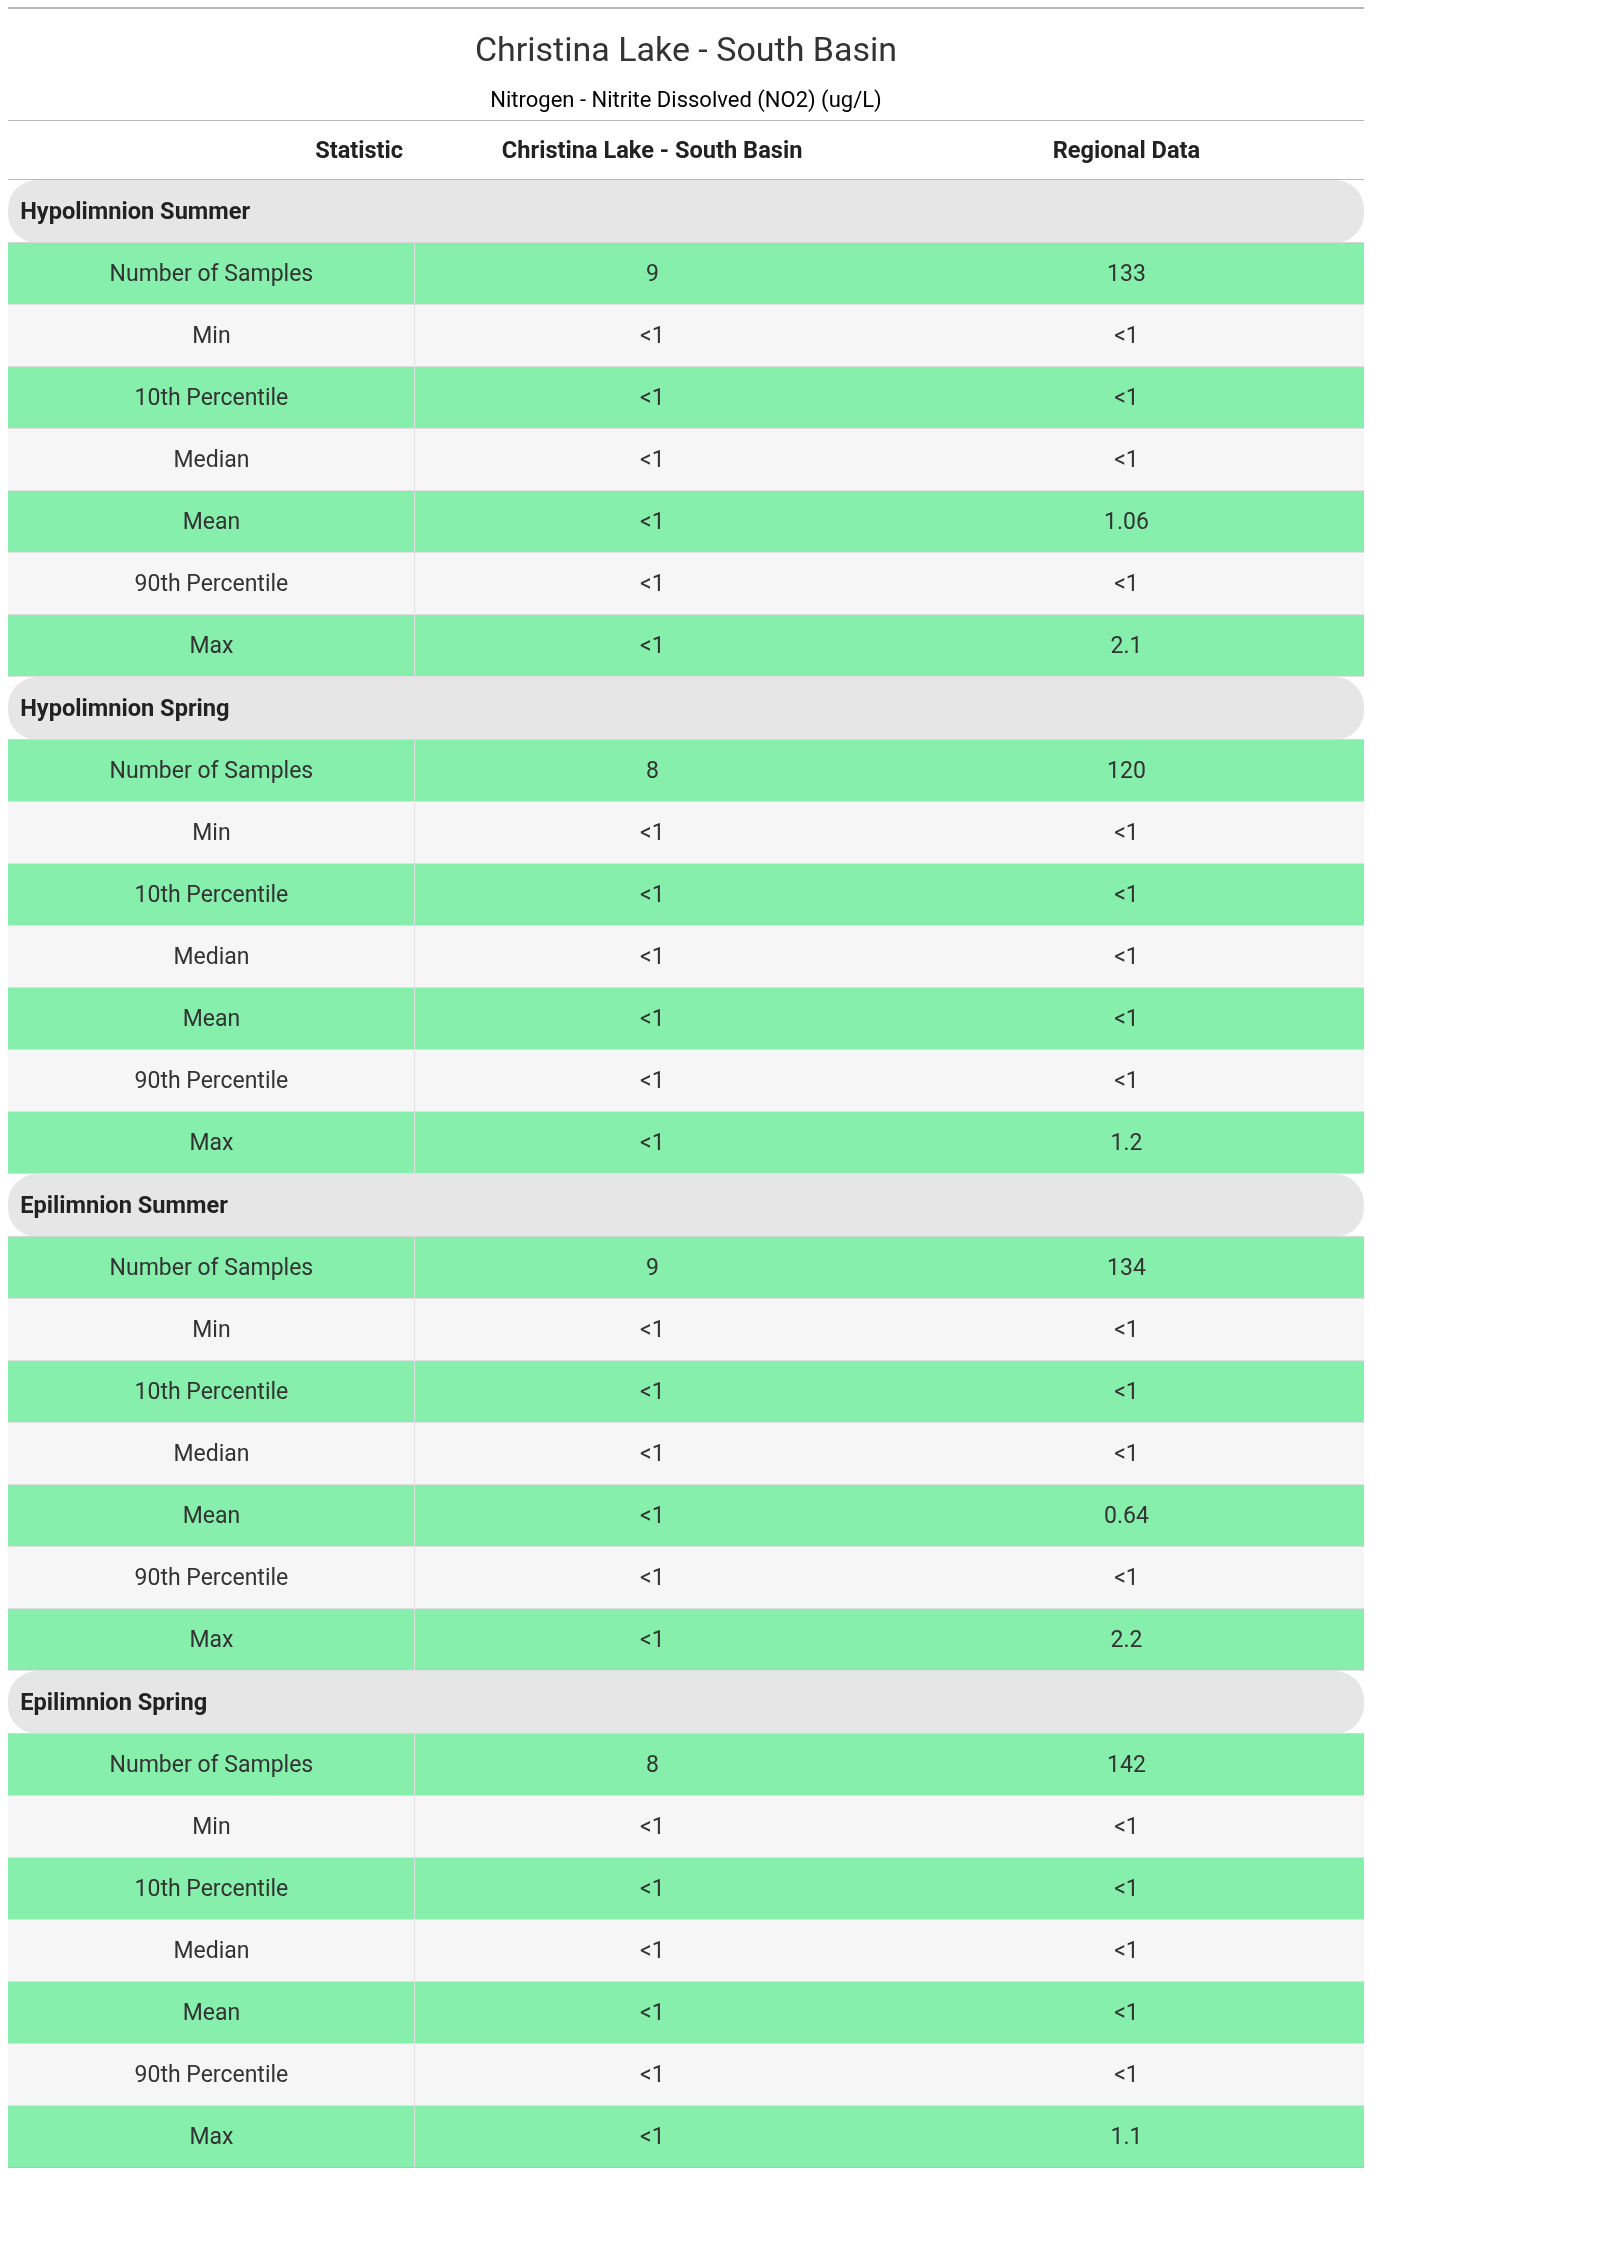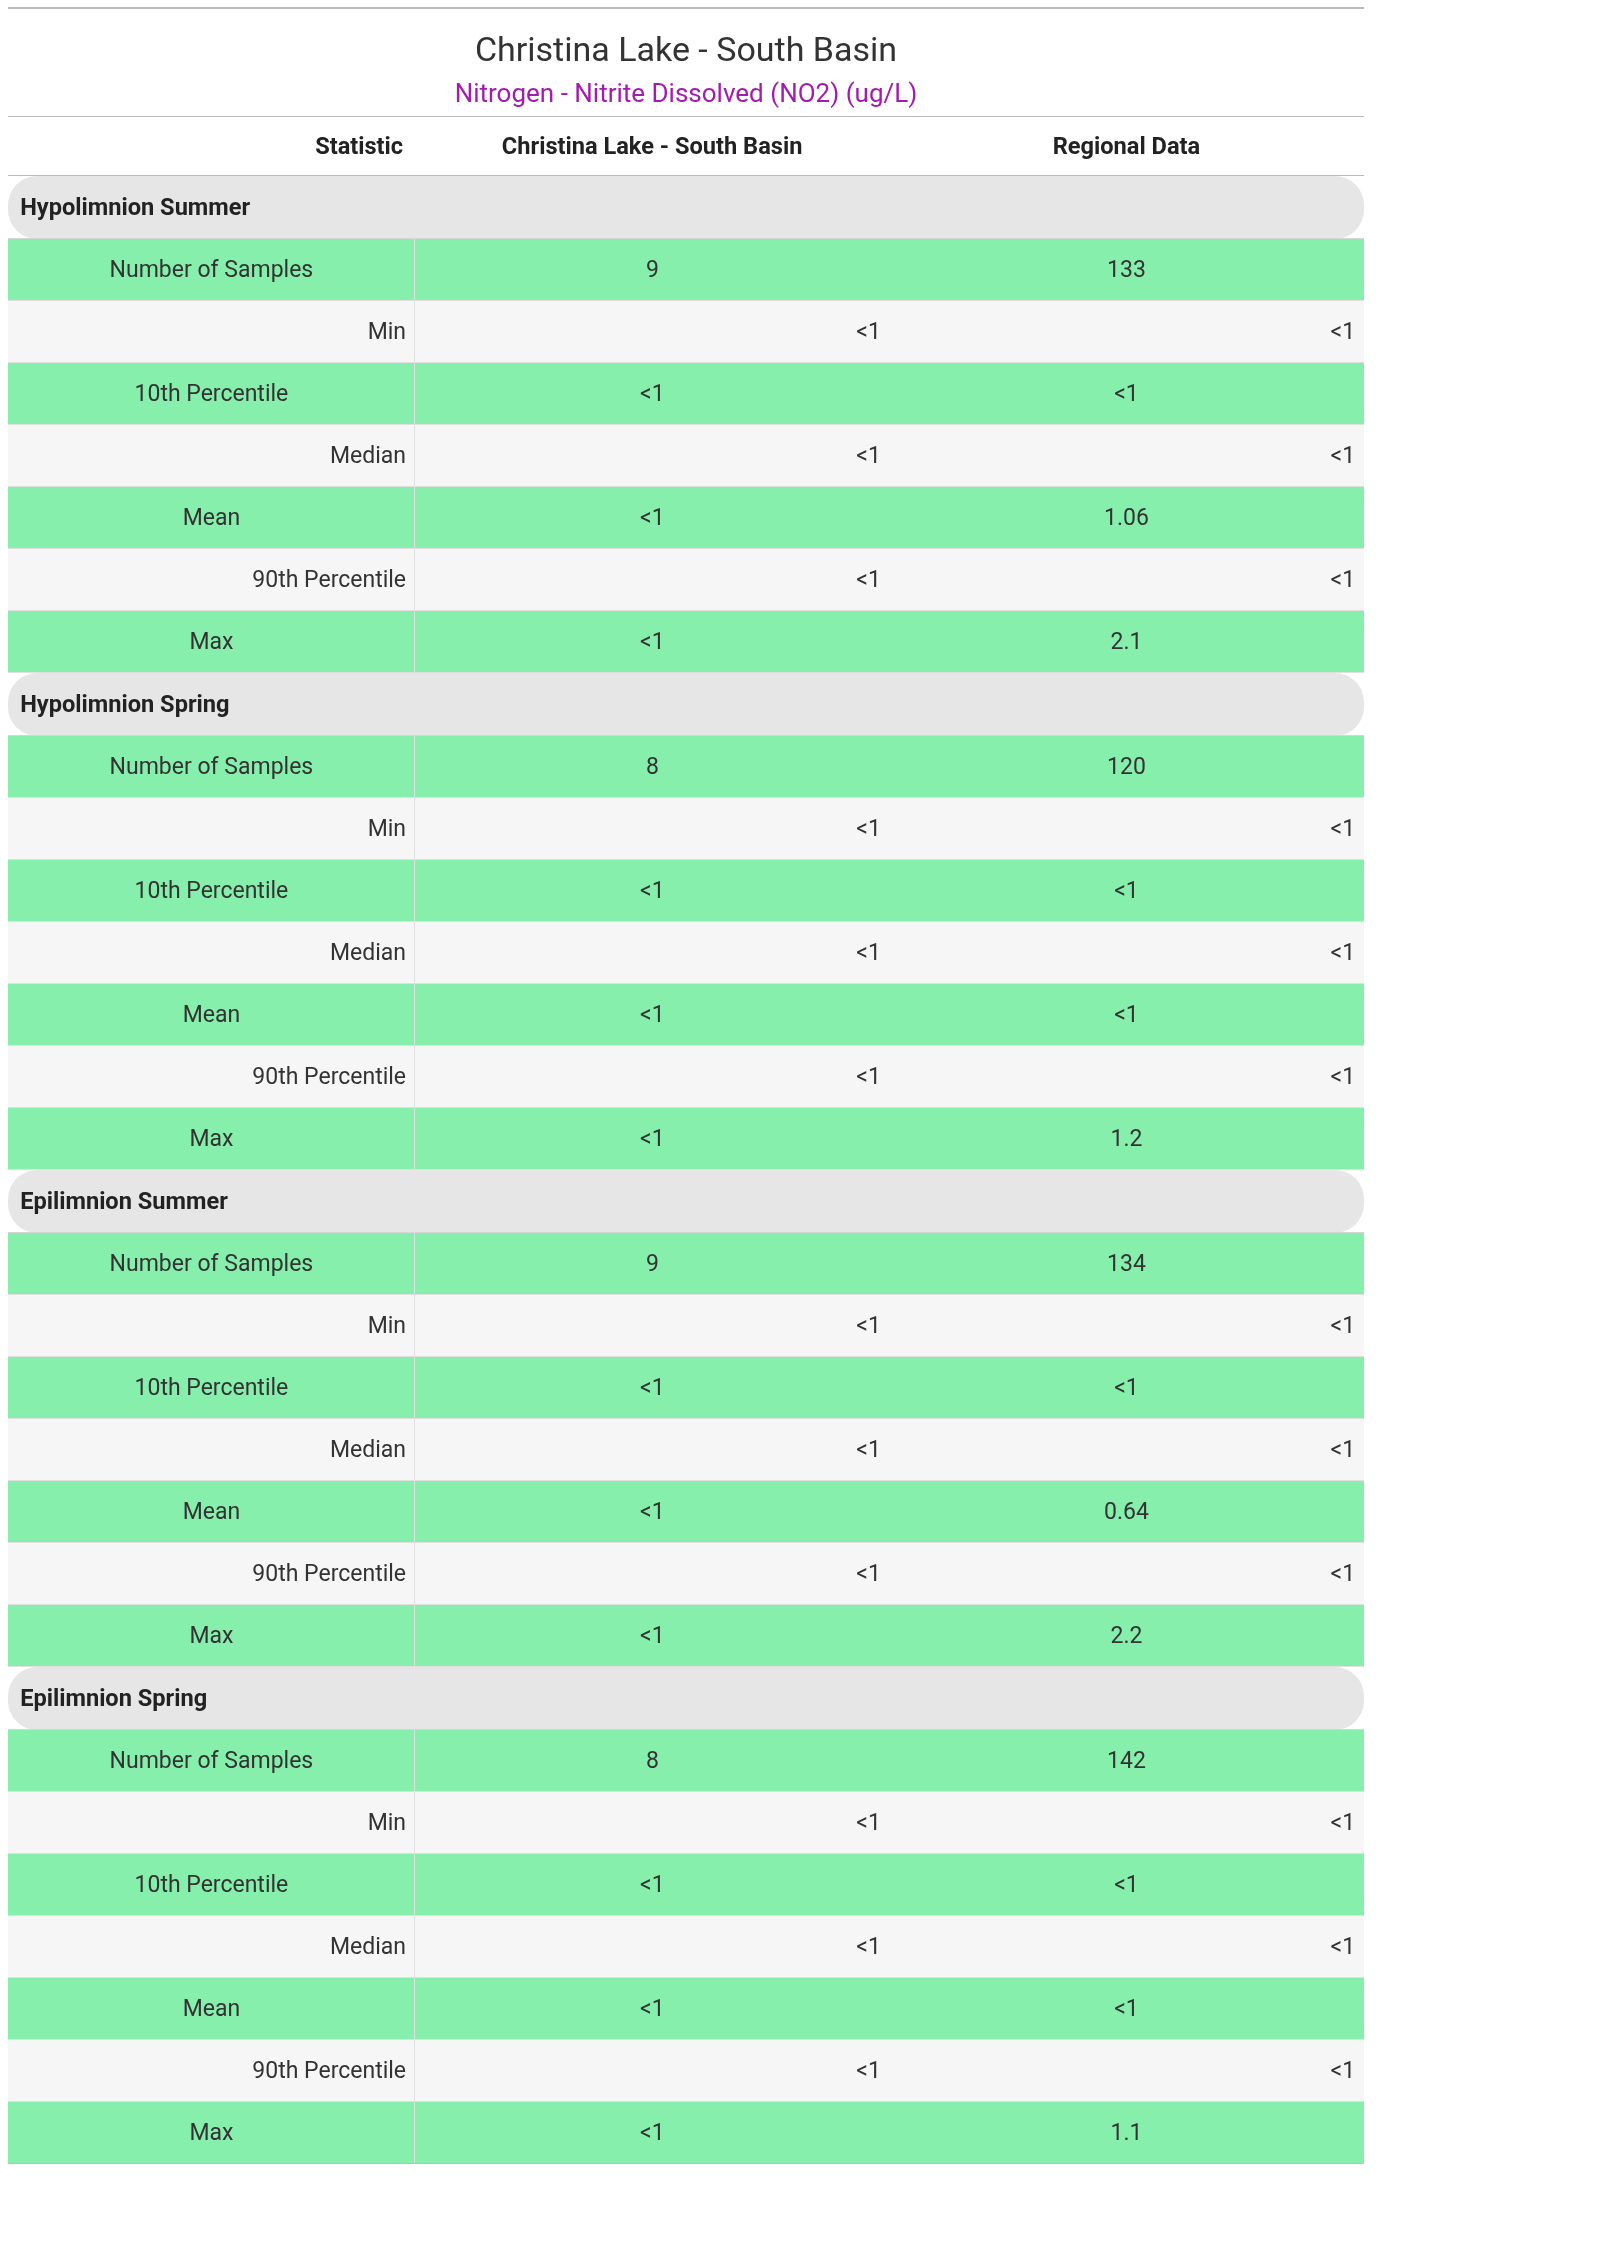--- a/index.html
+++ b/index.html
@@ -22,23 +22,23 @@
     text-align: center;
     padding: 20px 0 8.4px 0;
   }
   .title-block h1 {
     margin: 0;
     font-weight: 400;
     font-size: 34px;
     color: #333333;
   }
   .title-block .subtitle {
-    margin-top: 9px;
-    font-size: 26px;
-    color: #a21caf;
+    margin-top: 18px;
+    font-size: 22px;
+    color: #000000;
   }
   table.data {
     width: 100%;
     border-collapse: collapse;
     table-layout: fixed;
   }
   table.data col.c1 { width: 30%; }
   table.data col.c2 { width: 35%; }
   table.data col.c3 { width: 35%; }
 
@@ -78,21 +78,20 @@
   tr.data-row td.val {
     text-align: center;
   }
   tr.data-row.odd td.stat-name,
   tr.data-row.odd td.val {
     background: #86efac;
   }
   tr.data-row.even td.stat-name,
   tr.data-row.even td.val {
     background: #f6f6f6;
-    text-align: right;
   }
   
   tbody tr.last td {
     border-bottom: 1.7px solid #bdbdbd;
   }
 </style>
 </head>
 <body>
 
 <div class="page">

